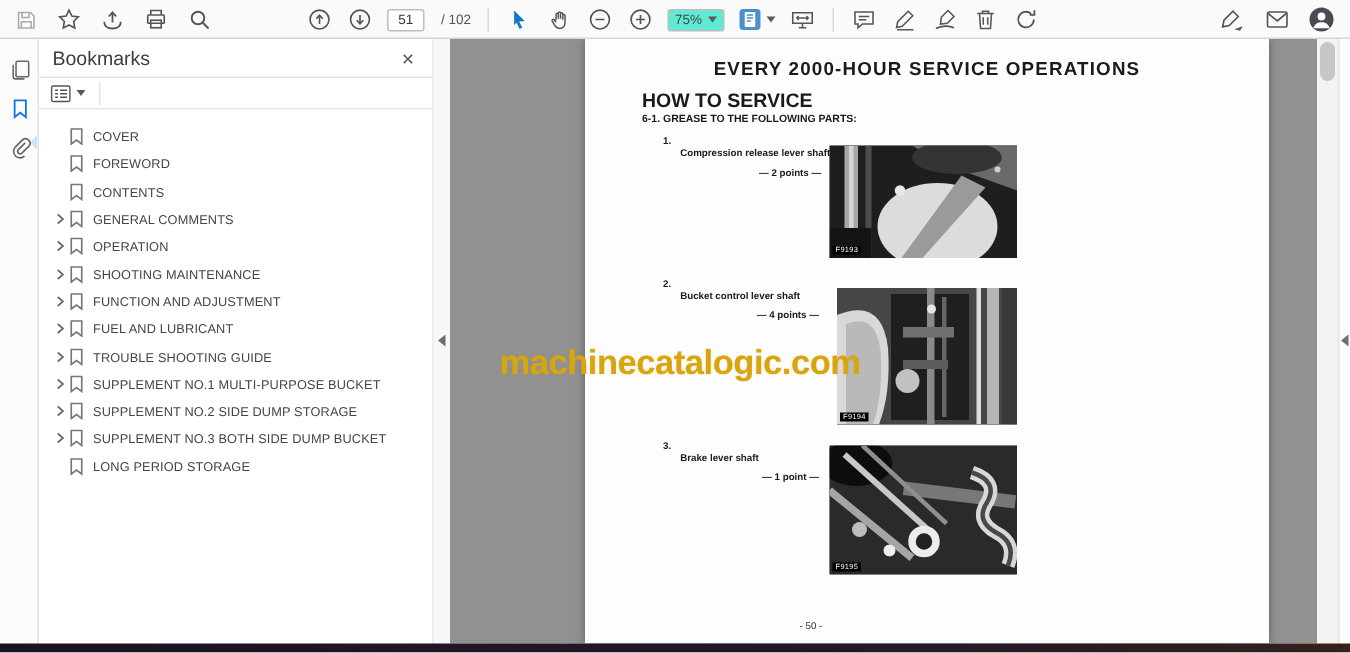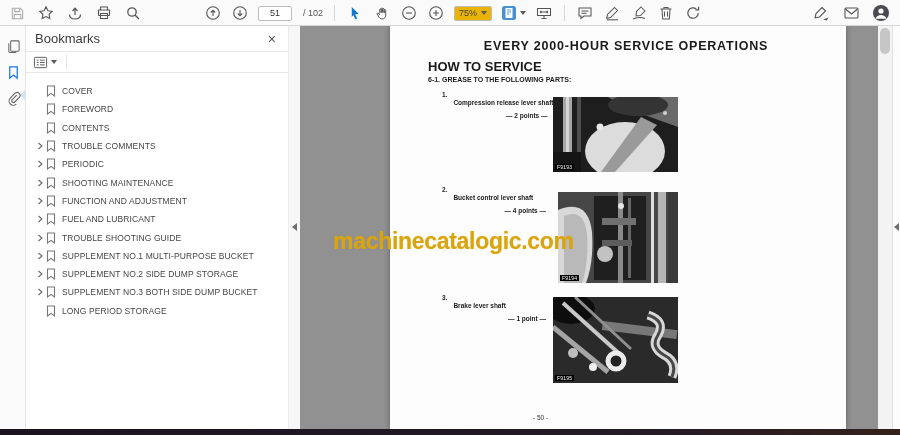--- a/index.html
+++ b/index.html
@@ -10,24 +10,24 @@
   
   .toolbar { position:absolute; top:0; left:0; width:900px; height:26px;
     background:#fafafa; border-bottom:1px solid #d6d6d6; }
   .tb-group { position:absolute; top:0; height:26px; display:flex; align-items:center; }
   .tb-left   { left:8px;  gap:11px; }
   .tb-center { left:204px; gap:9px; }
   .tb-right  { right:10px; gap:12px; }
   .tbtn { display:flex; align-items:center; justify-content:center; width:18px; height:20px; cursor:pointer; }
   .tbtn svg { display:block; }
   .tb-divider { width:1px; height:16px; background:#d9d9d9; margin:0 2px; }
-  .pageno-box { width:34px; height:15px; border:1px solid #bdbdbd; border-radius:2px;
+  .pageno-box { width:25px; height:15px; border:1px solid #bdbdbd; border-radius:2px;
     font-size:9px; color:#333; display:flex; align-items:center; justify-content:center; background:#fff; }
   .pagetotal { font-size:9px; color:#555; margin-left:2px; }
-  .zoom-box { height:15px; border:1px solid #bdbdbd; border-radius:2px; background:#eab308;
+  .zoom-box { height:15px; border:1px solid #bdbdbd; border-radius:2px; background:#5eead4;
     display:flex; align-items:center; gap:4px; padding:0 4px; font-size:9px; color:#444; cursor:pointer; }
   .caret { width:0; height:0; border-left:3px solid transparent; border-right:3px solid transparent;
     border-top:4px solid #5a5a5a; }
   .viewmode-wrap { display:flex; align-items:center; gap:3px; }
 
   
   .rail { position:absolute; left:0; top:26px; width:26px; height:403px; background:#fbfbfb;
     border-right:1px solid #e3e3e3; }
   .rail-btn { position:absolute; left:5px; width:17px; height:17px; display:flex;
     align-items:center; justify-content:center; cursor:pointer; }
@@ -59,21 +59,21 @@
   .scrollthumb { position:absolute; left:2px; top:2px; width:10px; height:26px; background:#c6c6c6;
     border-radius:5px; cursor:pointer; }
   .rightstrip { position:absolute; left:892px; top:26px; width:8px; height:403px; background:#fcfcfc;
     border-left:1px solid #e3e3e3; cursor:pointer; }
   .rightstrip .tri-left { left:1px; }
 
   
   .viewer { position:absolute; left:300px; top:26px; width:578px; height:403px; background:#919191; overflow:hidden; }
   .page { position:absolute; left:90px; top:0; width:456px; height:403px; background:#fdfdfd;
     box-shadow:0 0 6px rgba(0,0,0,0.35); }
-  .doc-title { position:absolute; left:8px; top:13px; width:100%; text-align:center;
+  .doc-title { position:absolute; left:0; top:13px; width:100%; text-align:center;
     font-size:12.5px; font-weight:bold; letter-spacing:0.8px; color:#1a1a1a; }
   .doc-howto { position:absolute; left:38px; top:33px; font-size:13px; font-weight:bold; color:#1a1a1a; }
   .doc-section { position:absolute; left:38px; top:50px; font-size:7px; font-weight:bold; color:#1a1a1a; }
   .item-text { position:absolute; left:52px; width:110px; display:flex; gap:6px; }
   .item-num { font-size:6.5px; font-weight:bold; color:#1a1a1a; }
   .item-body { flex:1; }
   .item-label { font-size:6.5px; font-weight:bold; color:#1a1a1a; white-space:nowrap; }
   .item-points { font-size:6.5px; font-weight:bold; color:#1a1a1a; text-align:right; margin-top:3px; padding-right:6px; }
   .it1 { top:65px; } .it2 { top:160px; } .it3 { top:268px; }
   .photo { position:absolute; background:#222; overflow:hidden; }
@@ -324,34 +324,34 @@
         <span class="bm-chev">
             <svg width="8" height="8" viewBox="0 0 8 8">
               <path d="M2.5 1l3.5 3-3.5 3" fill="none" stroke="#666" stroke-width="1.1"></path>
             </svg>
           </span>
         <span class="bm-ic">
             <svg width="10" height="12" viewBox="0 0 10 12">
               <path d="M1.5 1h7v10l-3.5-2.6L1.5 11z" fill="none" stroke="#777" stroke-width="1.1"></path>
             </svg>
           </span>
-        <span class="bm-label">TROUBLE COMMENTS</span>
-      </div>
-      <div class="bm-row">
-        <span class="bm-chev">
-            <svg width="8" height="8" viewBox="0 0 8 8">
-              <path d="M2.5 1l3.5 3-3.5 3" fill="none" stroke="#666" stroke-width="1.1"></path>
-            </svg>
-          </span>
-        <span class="bm-ic">
-            <svg width="10" height="12" viewBox="0 0 10 12">
-              <path d="M1.5 1h7v10l-3.5-2.6L1.5 11z" fill="none" stroke="#777" stroke-width="1.1"></path>
-            </svg>
-          </span>
-        <span class="bm-label">PERIODIC</span>
+        <span class="bm-label">GENERAL COMMENTS</span>
+      </div>
+      <div class="bm-row">
+        <span class="bm-chev">
+            <svg width="8" height="8" viewBox="0 0 8 8">
+              <path d="M2.5 1l3.5 3-3.5 3" fill="none" stroke="#666" stroke-width="1.1"></path>
+            </svg>
+          </span>
+        <span class="bm-ic">
+            <svg width="10" height="12" viewBox="0 0 10 12">
+              <path d="M1.5 1h7v10l-3.5-2.6L1.5 11z" fill="none" stroke="#777" stroke-width="1.1"></path>
+            </svg>
+          </span>
+        <span class="bm-label">OPERATION</span>
       </div>
       <div class="bm-row">
         <span class="bm-chev">
             <svg width="8" height="8" viewBox="0 0 8 8">
               <path d="M2.5 1l3.5 3-3.5 3" fill="none" stroke="#666" stroke-width="1.1"></path>
             </svg>
           </span>
         <span class="bm-ic">
             <svg width="10" height="12" viewBox="0 0 10 12">
               <path d="M1.5 1h7v10l-3.5-2.6L1.5 11z" fill="none" stroke="#777" stroke-width="1.1"></path>

